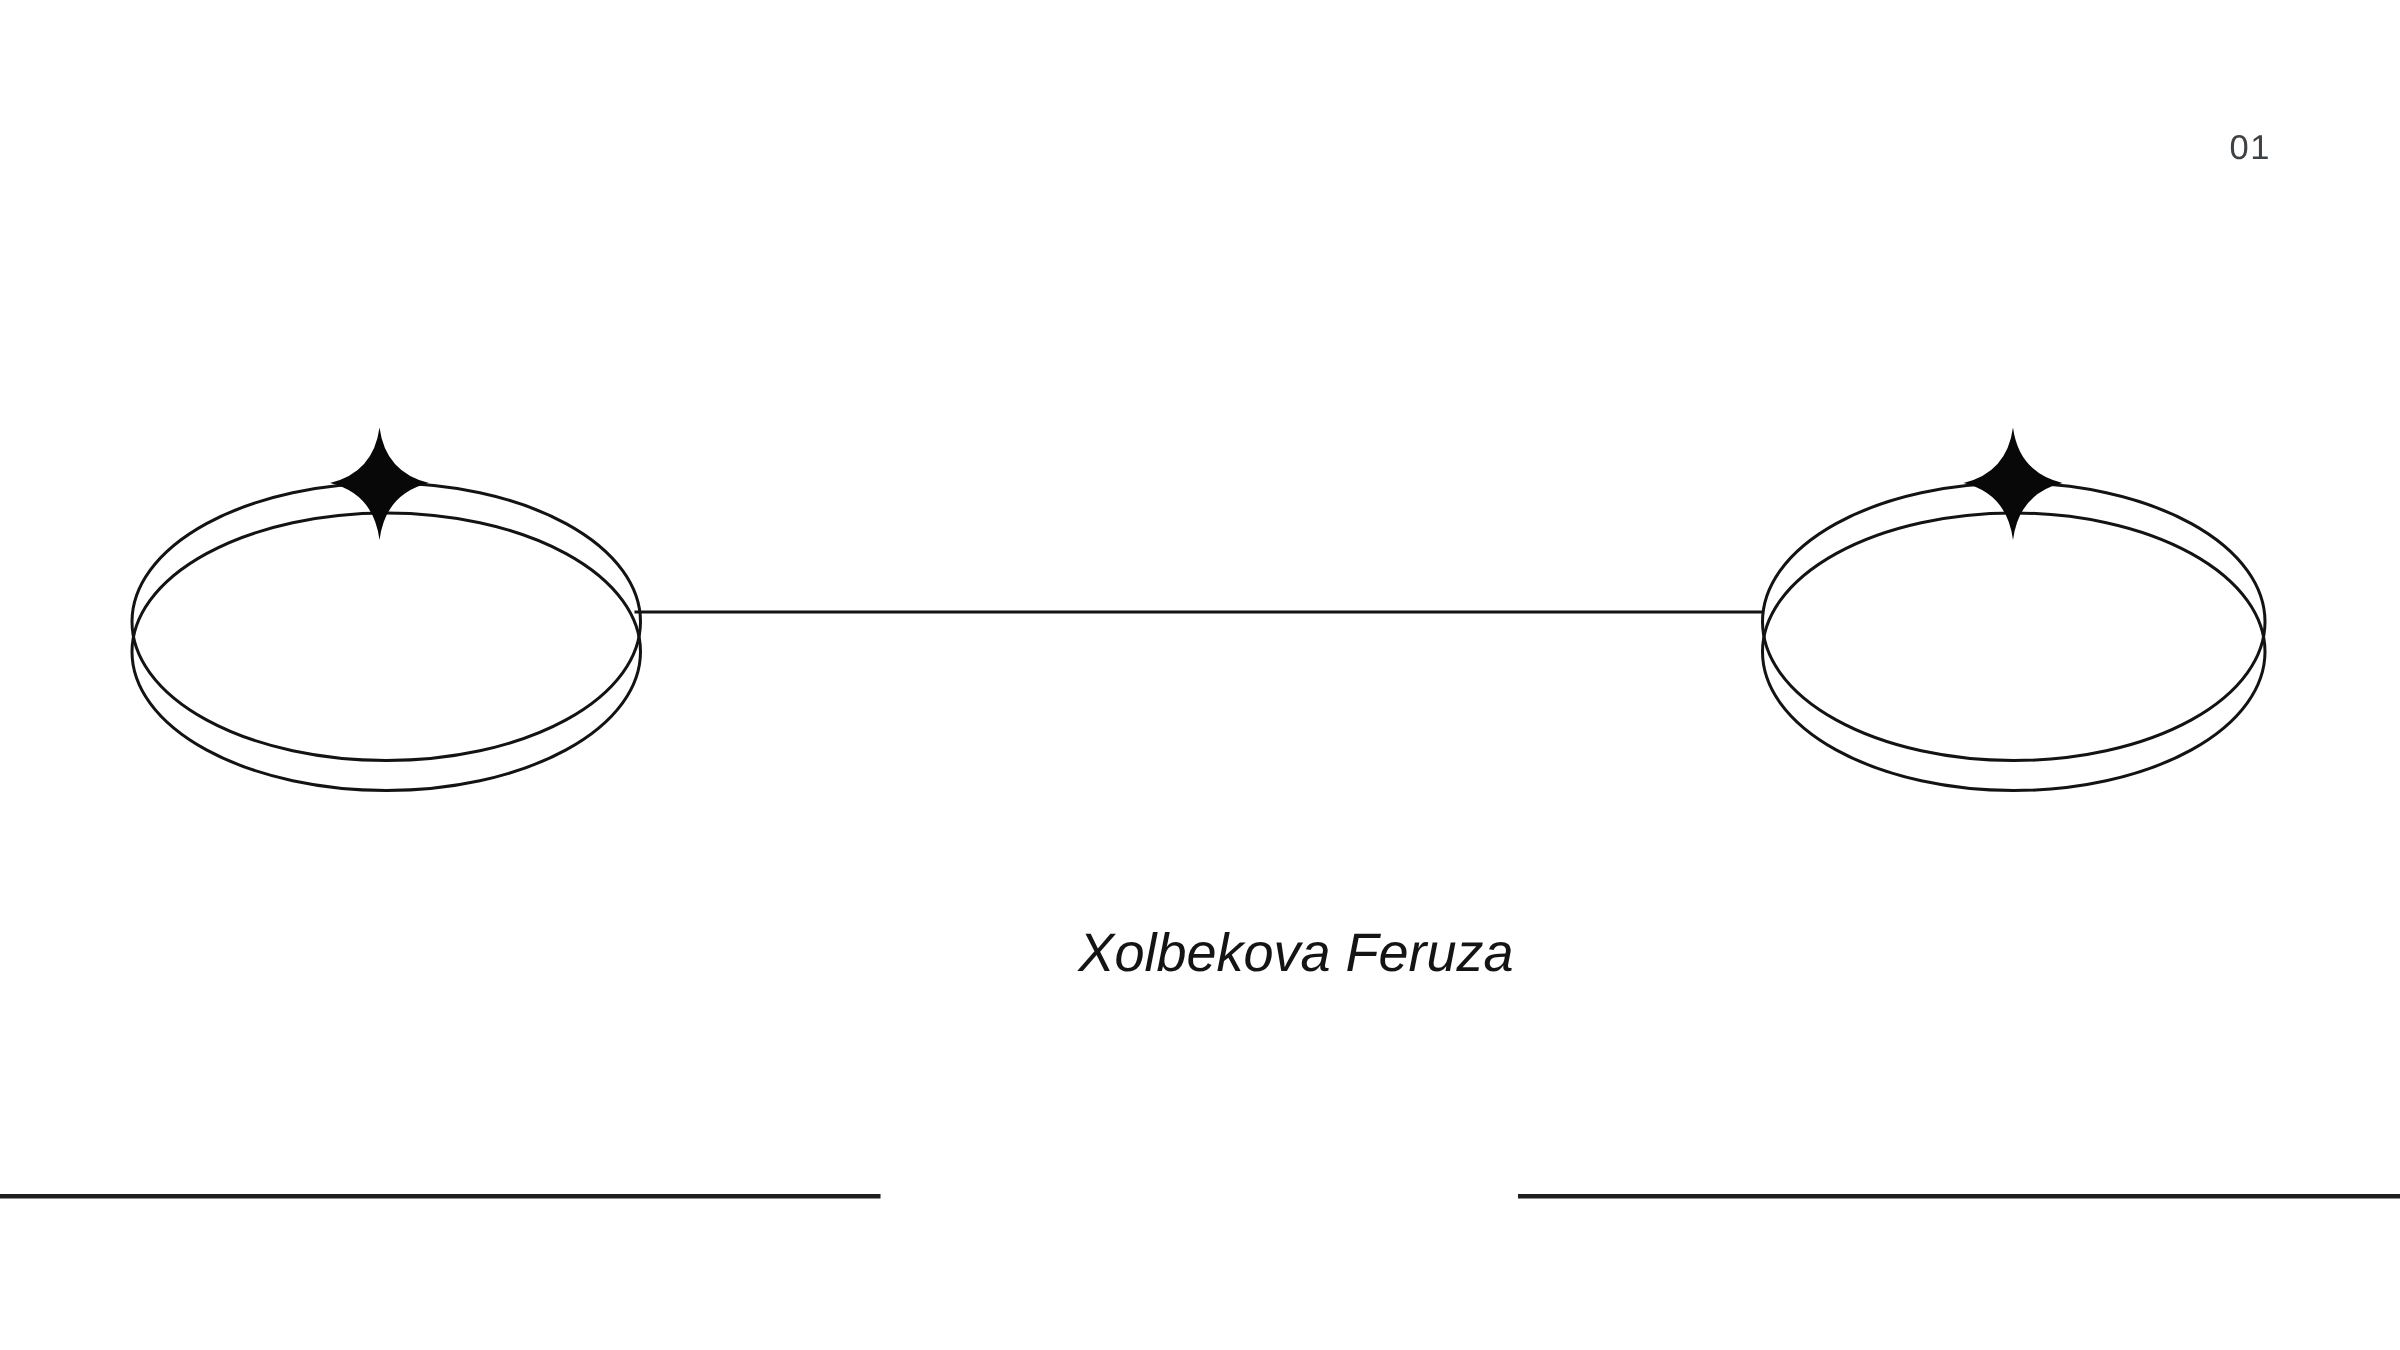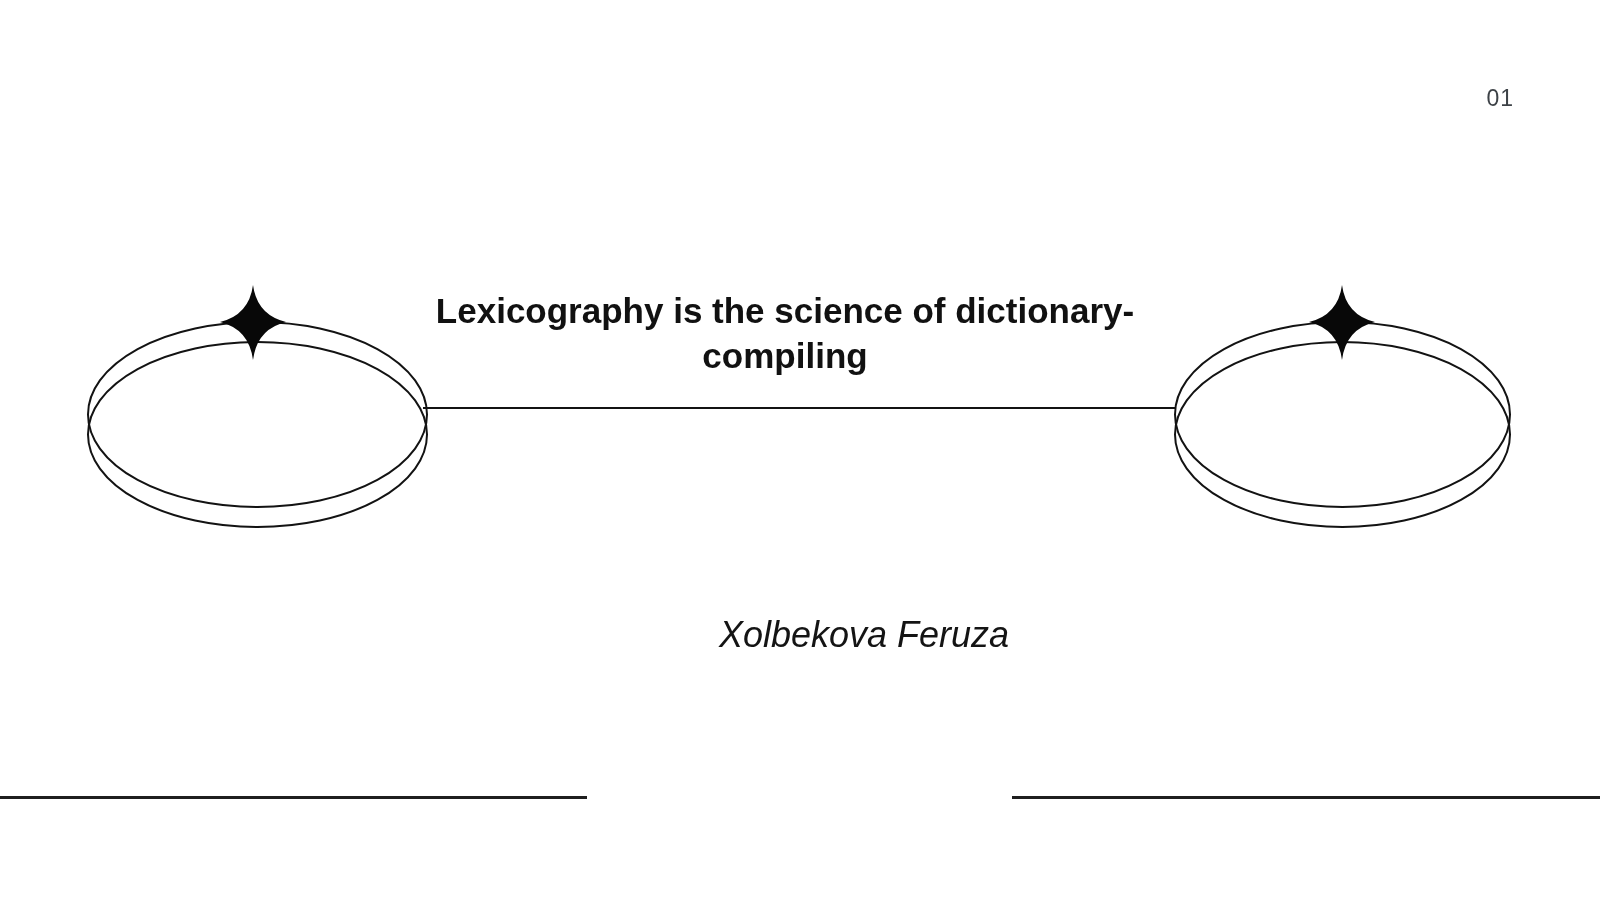--- a/index.html
+++ b/index.html
@@ -101,20 +101,16 @@
       <ellipse class="ring" cx="1342.5" cy="434.5" rx="167.5" ry="92.5"></ellipse>
       <path class="sparkle" d="M 1342,285 Q 1346,315 1375,322 Q 1346,329 1342,360 Q 1338,329 1309,322 Q 1338,315 1342,285 Z"></path>
     </g>
 
     <line class="footer-rule" x1="0" y1="797.5" x2="587" y2="797.5"></line>
     <line class="footer-rule" x1="1012" y1="797.5" x2="1600" y2="797.5"></line>
   </svg>
 
   <div class="page-number">01</div>
 
-  <h1 class="slide-title">
-    <span class="t-line">Lexicography is the science of dictionary-</span>
-    <span class="t-line">compiling</span>
-  </h1>
 
   <div class="author-name">Xolbekova Feruza</div>
 
 </div>
 
 </body></html>

